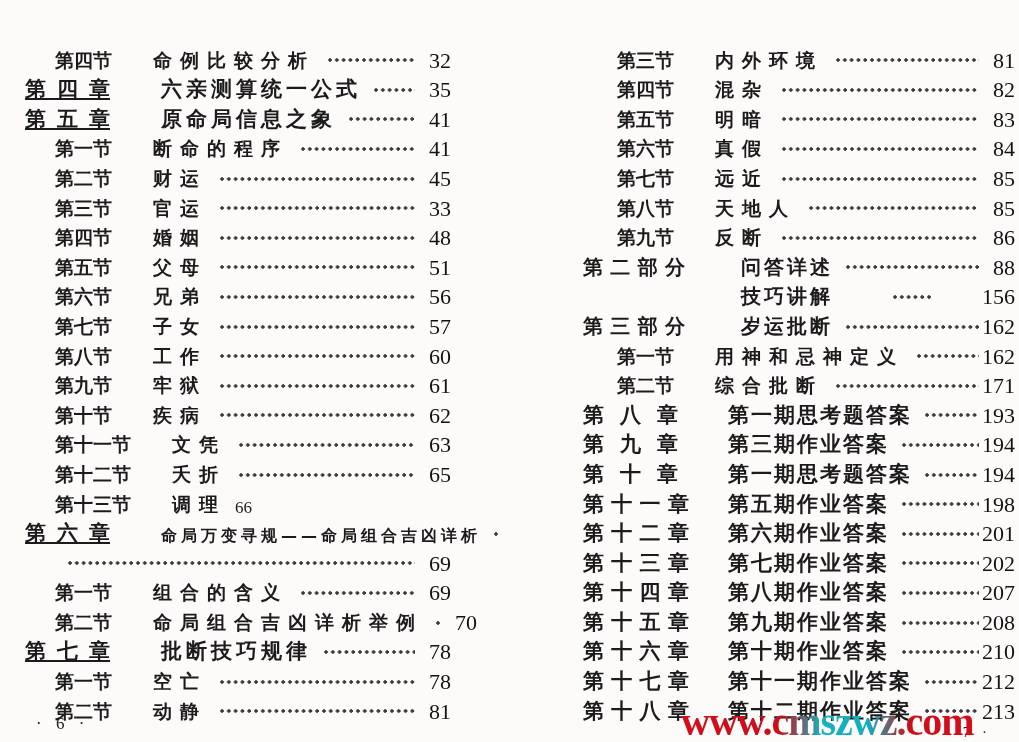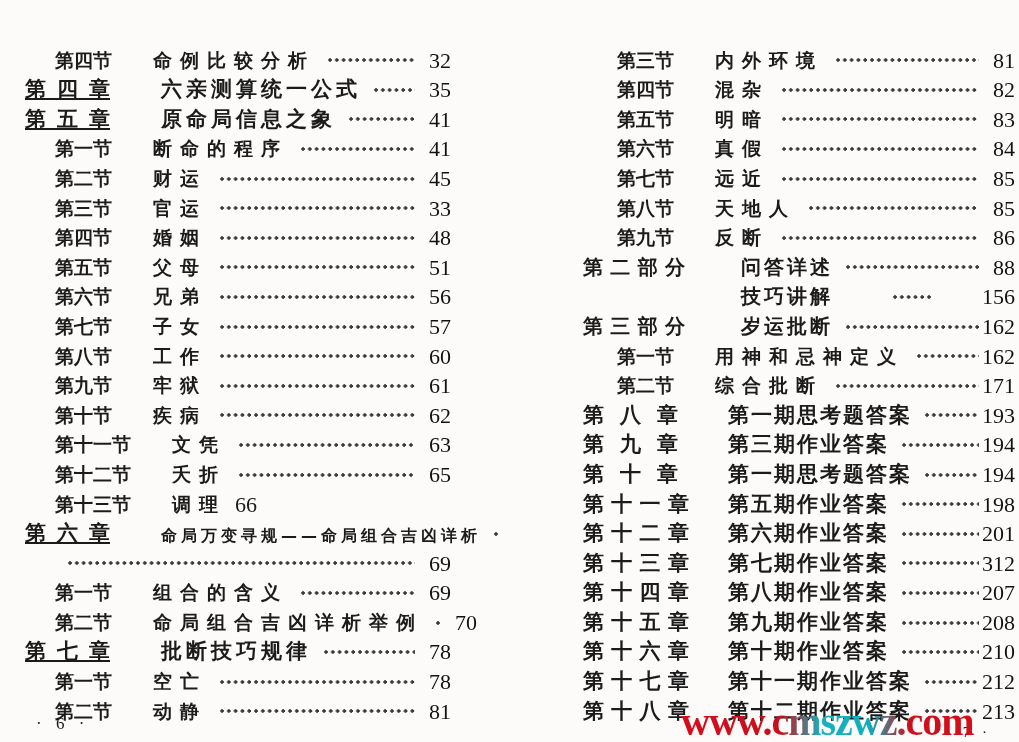--- a/index.html
+++ b/index.html
@@ -51,21 +51,21 @@
     background-image:radial-gradient(circle at 3px 4px,#3a3a3a 1.5px,rgba(0,0,0,0) 1.9px);
     background-size:6.8px 8px;background-repeat:repeat-x;
   }
   
   .pagenum{
     flex:none;font-family:"Liberation Serif","DejaVu Serif",serif;
     font-size:22px;color:#121212;min-width:34px;text-align:right;font-weight:400;
   }
   .inline-page{
     flex:none;font-family:"Liberation Serif","DejaVu Serif",serif;
-    font-size:22px;margin-left:9px;font-weight:400;
+    font-size:17px;margin-left:9px;font-weight:400;
   }
 
   
   .folio{position:absolute;font-size:17px;letter-spacing:5px;color:#222;
     font-family:"Liberation Serif","DejaVu Serif",serif;}
   .folio-left{left:36px;top:714px;}
   .folio-right{left:946px;top:724px;font-size:15px;letter-spacing:4px;}
 
   
   .watermark{
@@ -359,21 +359,21 @@
     <span class="title">第六期作业答案</span>
 
     <span class="dots"></span>
     <span class="pagenum">201</span>
   </div>
       <div class="row row-chapter">
     <span class="label">第 十 三 章</span>
     <span class="title">第七期作业答案</span>
 
     <span class="dots"></span>
-    <span class="pagenum">312</span>
+    <span class="pagenum">202</span>
   </div>
       <div class="row row-chapter">
     <span class="label">第 十 四 章</span>
     <span class="title">第八期作业答案</span>
 
     <span class="dots"></span>
     <span class="pagenum">207</span>
   </div>
       <div class="row row-chapter">
     <span class="label">第 十 五 章</span>

